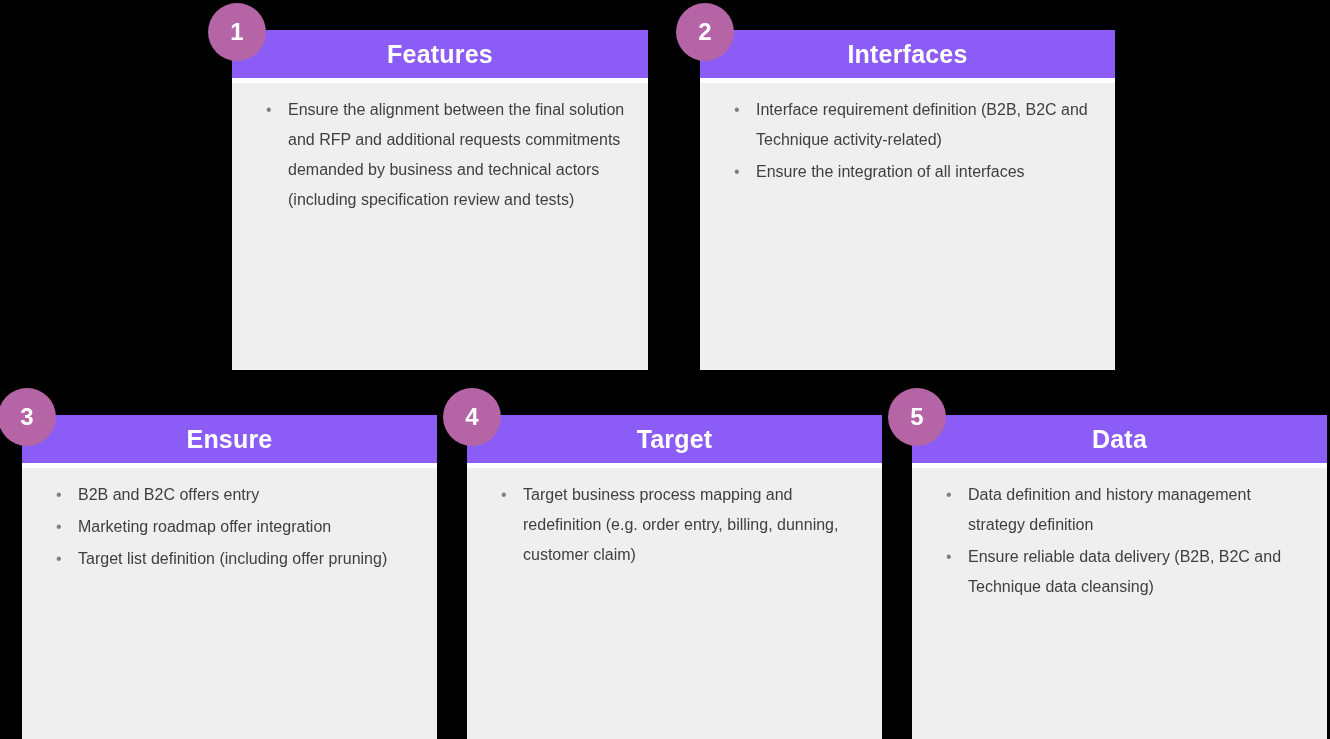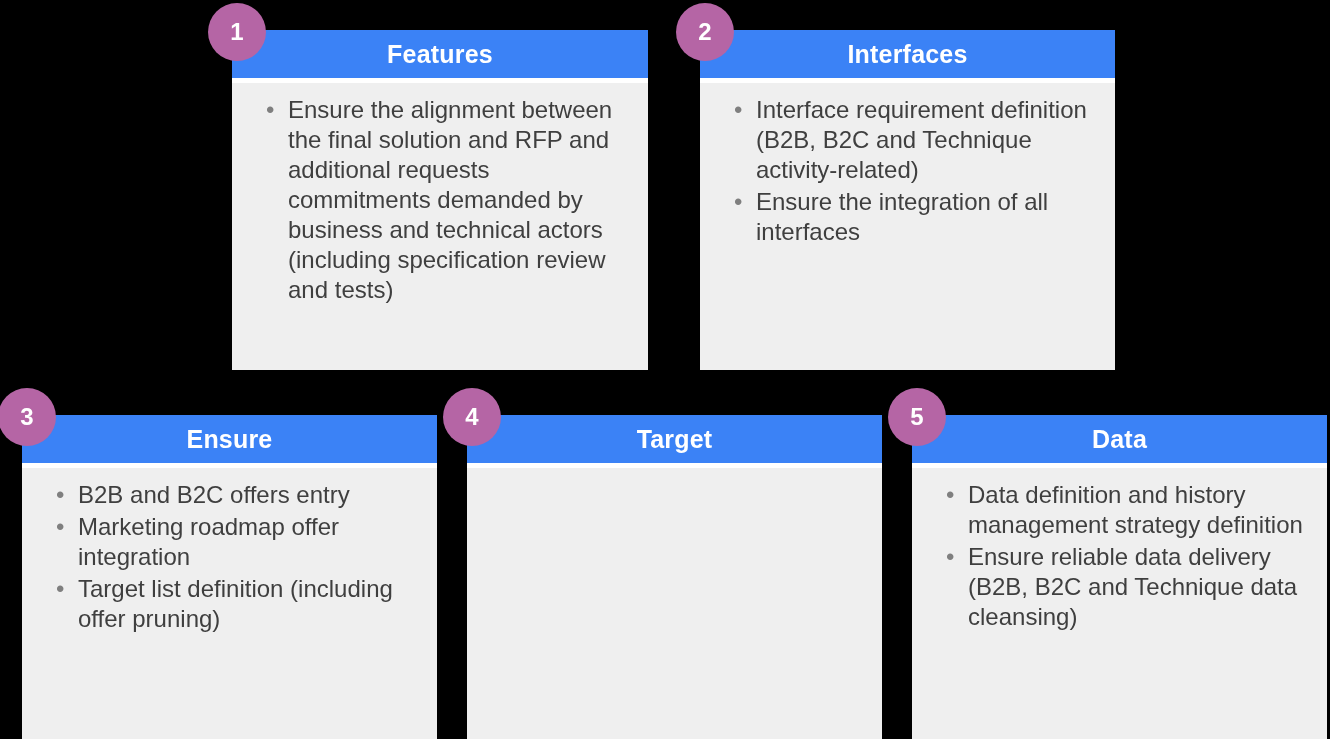--- a/index.html
+++ b/index.html
@@ -14,21 +14,21 @@
     height: 739px;
     background: #000000;
     overflow: hidden;
   }
   .card {
     position: absolute;
     background: #efefef;
     box-sizing: border-box;
   }
   .card-header {
-    background: #3b82f6;
+    background: #8b5cf6;
     height: 48px;
     border-bottom: 5px solid #ffffff;
     display: flex;
     align-items: center;
     justify-content: center;
   }
   .card-title {
     color: #ffffff;
     font-weight: bold;
     font-size: 25px;
@@ -54,21 +54,21 @@
     padding: 12px 18px 12px 30px;
   }
   .bullets {
     margin: 0;
     padding: 0;
     list-style: none;
   }
   .bullets li {
     position: relative;
     padding-left: 26px;
-    font-size: 24px;
+    font-size: 16px;
     line-height: 30px;
     color: #3f3f3f;
     margin-bottom: 2px;
   }
   .bullets li::before {
     content: "\2022";
     position: absolute;
     left: 4px;
     top: 0;
     color: #7f7f7f;
@@ -130,20 +130,25 @@
     </div>
   </div>
 
   <div class="card" id="card-4">
     <div class="badge">
       <span>4</span>
     </div>
     <div class="card-header">
       <span class="card-title">Target</span>
     </div>
+    <div class="card-body">
+      <ul class="bullets">
+        <li>Target business process mapping and redefinition (e.g. order entry, billing, dunning, customer claim)</li>
+      </ul>
+    </div>
   </div>
 
   <div class="card" id="card-5">
     <div class="badge">
       <span>5</span>
     </div>
     <div class="card-header">
       <span class="card-title">Data</span>
     </div>
     <div class="card-body">

